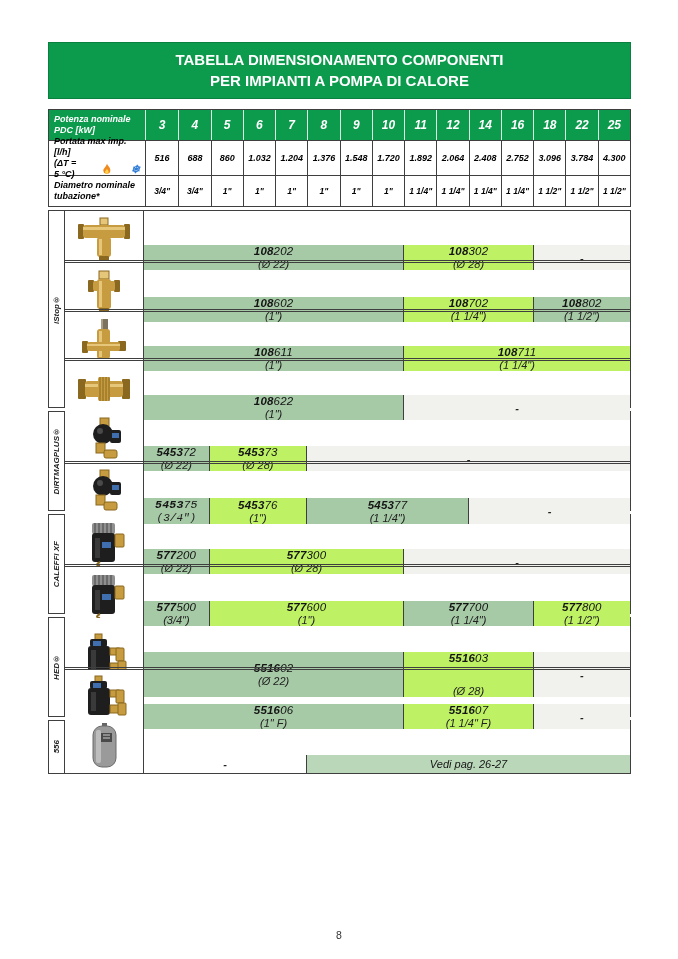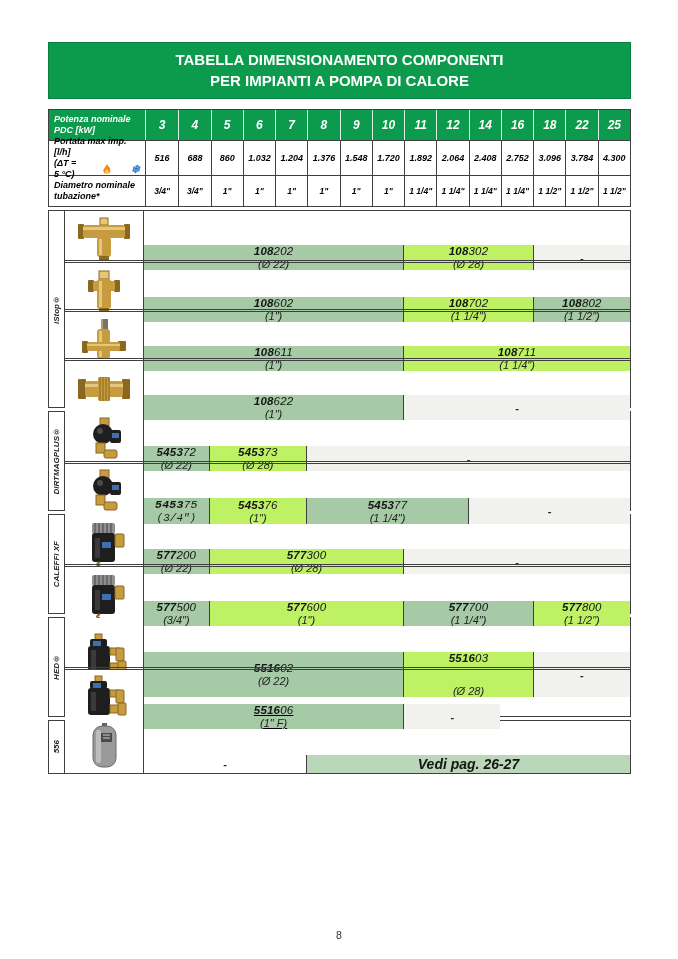--- a/index.html
+++ b/index.html
@@ -45,21 +45,21 @@
   .prow > .dcell:nth-child(2) { border-left:none; }
   .tone-dark  { background:#a6c9a6; }
   .tone-light { background:#bef264; }
   .tone-gray  { background:#f1f1ee; }
   .tone-white { background:#ffffff; }
   .tone-vedi  { background:#bad7ba; }
   .code { font-size:11.5px; color:#141414; letter-spacing:.2px; }
   .code b { font-weight:bold; }
   .size { font-size:11px; color:#222; margin-top:1px; }
   .dash { font-size:11px; font-weight:bold; color:#222; }
-  .vedi { font-size:14px; color:#141414;font-weight:bold; }
+  .vedi { font-size:11px; color:#141414; }
   .page-number { position:absolute; top:929px; left:0; width:678px; text-align:center;
     font-size:10.5px; color:#333; }
 </style>
 </head>
 <body>
 
 <div class="page">
   <div class="content">
 
     <div class="title-bar">
@@ -404,23 +404,27 @@
                     <rect x="14" y="6" width="17" height="8" rx="2" fill="#1e1e1e"></rect>
                     <rect x="17" y="8" width="8" height="5" fill="#3f6fae"></rect>
                     <rect x="12" y="13" width="22" height="27" rx="3" fill="#1e1e1e"></rect>
                     <rect x="15" y="17" width="5" height="19" fill="#3a3a3a"></rect>
                     <rect x="34" y="15" width="9" height="7" fill="#c79b3f" stroke="#8a681f" stroke-width="1"></rect>
                     <rect x="40" y="15" width="8" height="13" rx="1" fill="#c79b3f" stroke="#8a681f" stroke-width="1"></rect>
                     <rect x="34" y="30" width="10" height="8" fill="#c79b3f" stroke="#8a681f" stroke-width="1"></rect>
                     <rect x="42" y="28" width="8" height="12" rx="1" fill="#c79b3f" stroke="#8a681f" stroke-width="1"></rect>
                   </svg></span>
               </div>
-              <div class="dcell tone-dark" style="grid-column: span 8; text-decoration: underline;">
+              <div class="dcell tone-dark" style="grid-column: span 8;">
                 <div class="code"><b>5516</b><span>06</span></div>
                 <div class="size">(1" F)</div>
+              </div>
+              <div class="dcell tone-light" style="grid-column: span 4;">
+                <div class="code"><b>5516</b><span>07</span></div>
+                <div class="size">(1 1/4" F)</div>
               </div>
               <div class="dcell tone-gray" style="grid-column: span 3;">
                 <span class="dash">-</span>
               </div>
             </div>
           </div>
         </div>
         <div class="group">
           <div class="glabel">
             <span>556</span>

